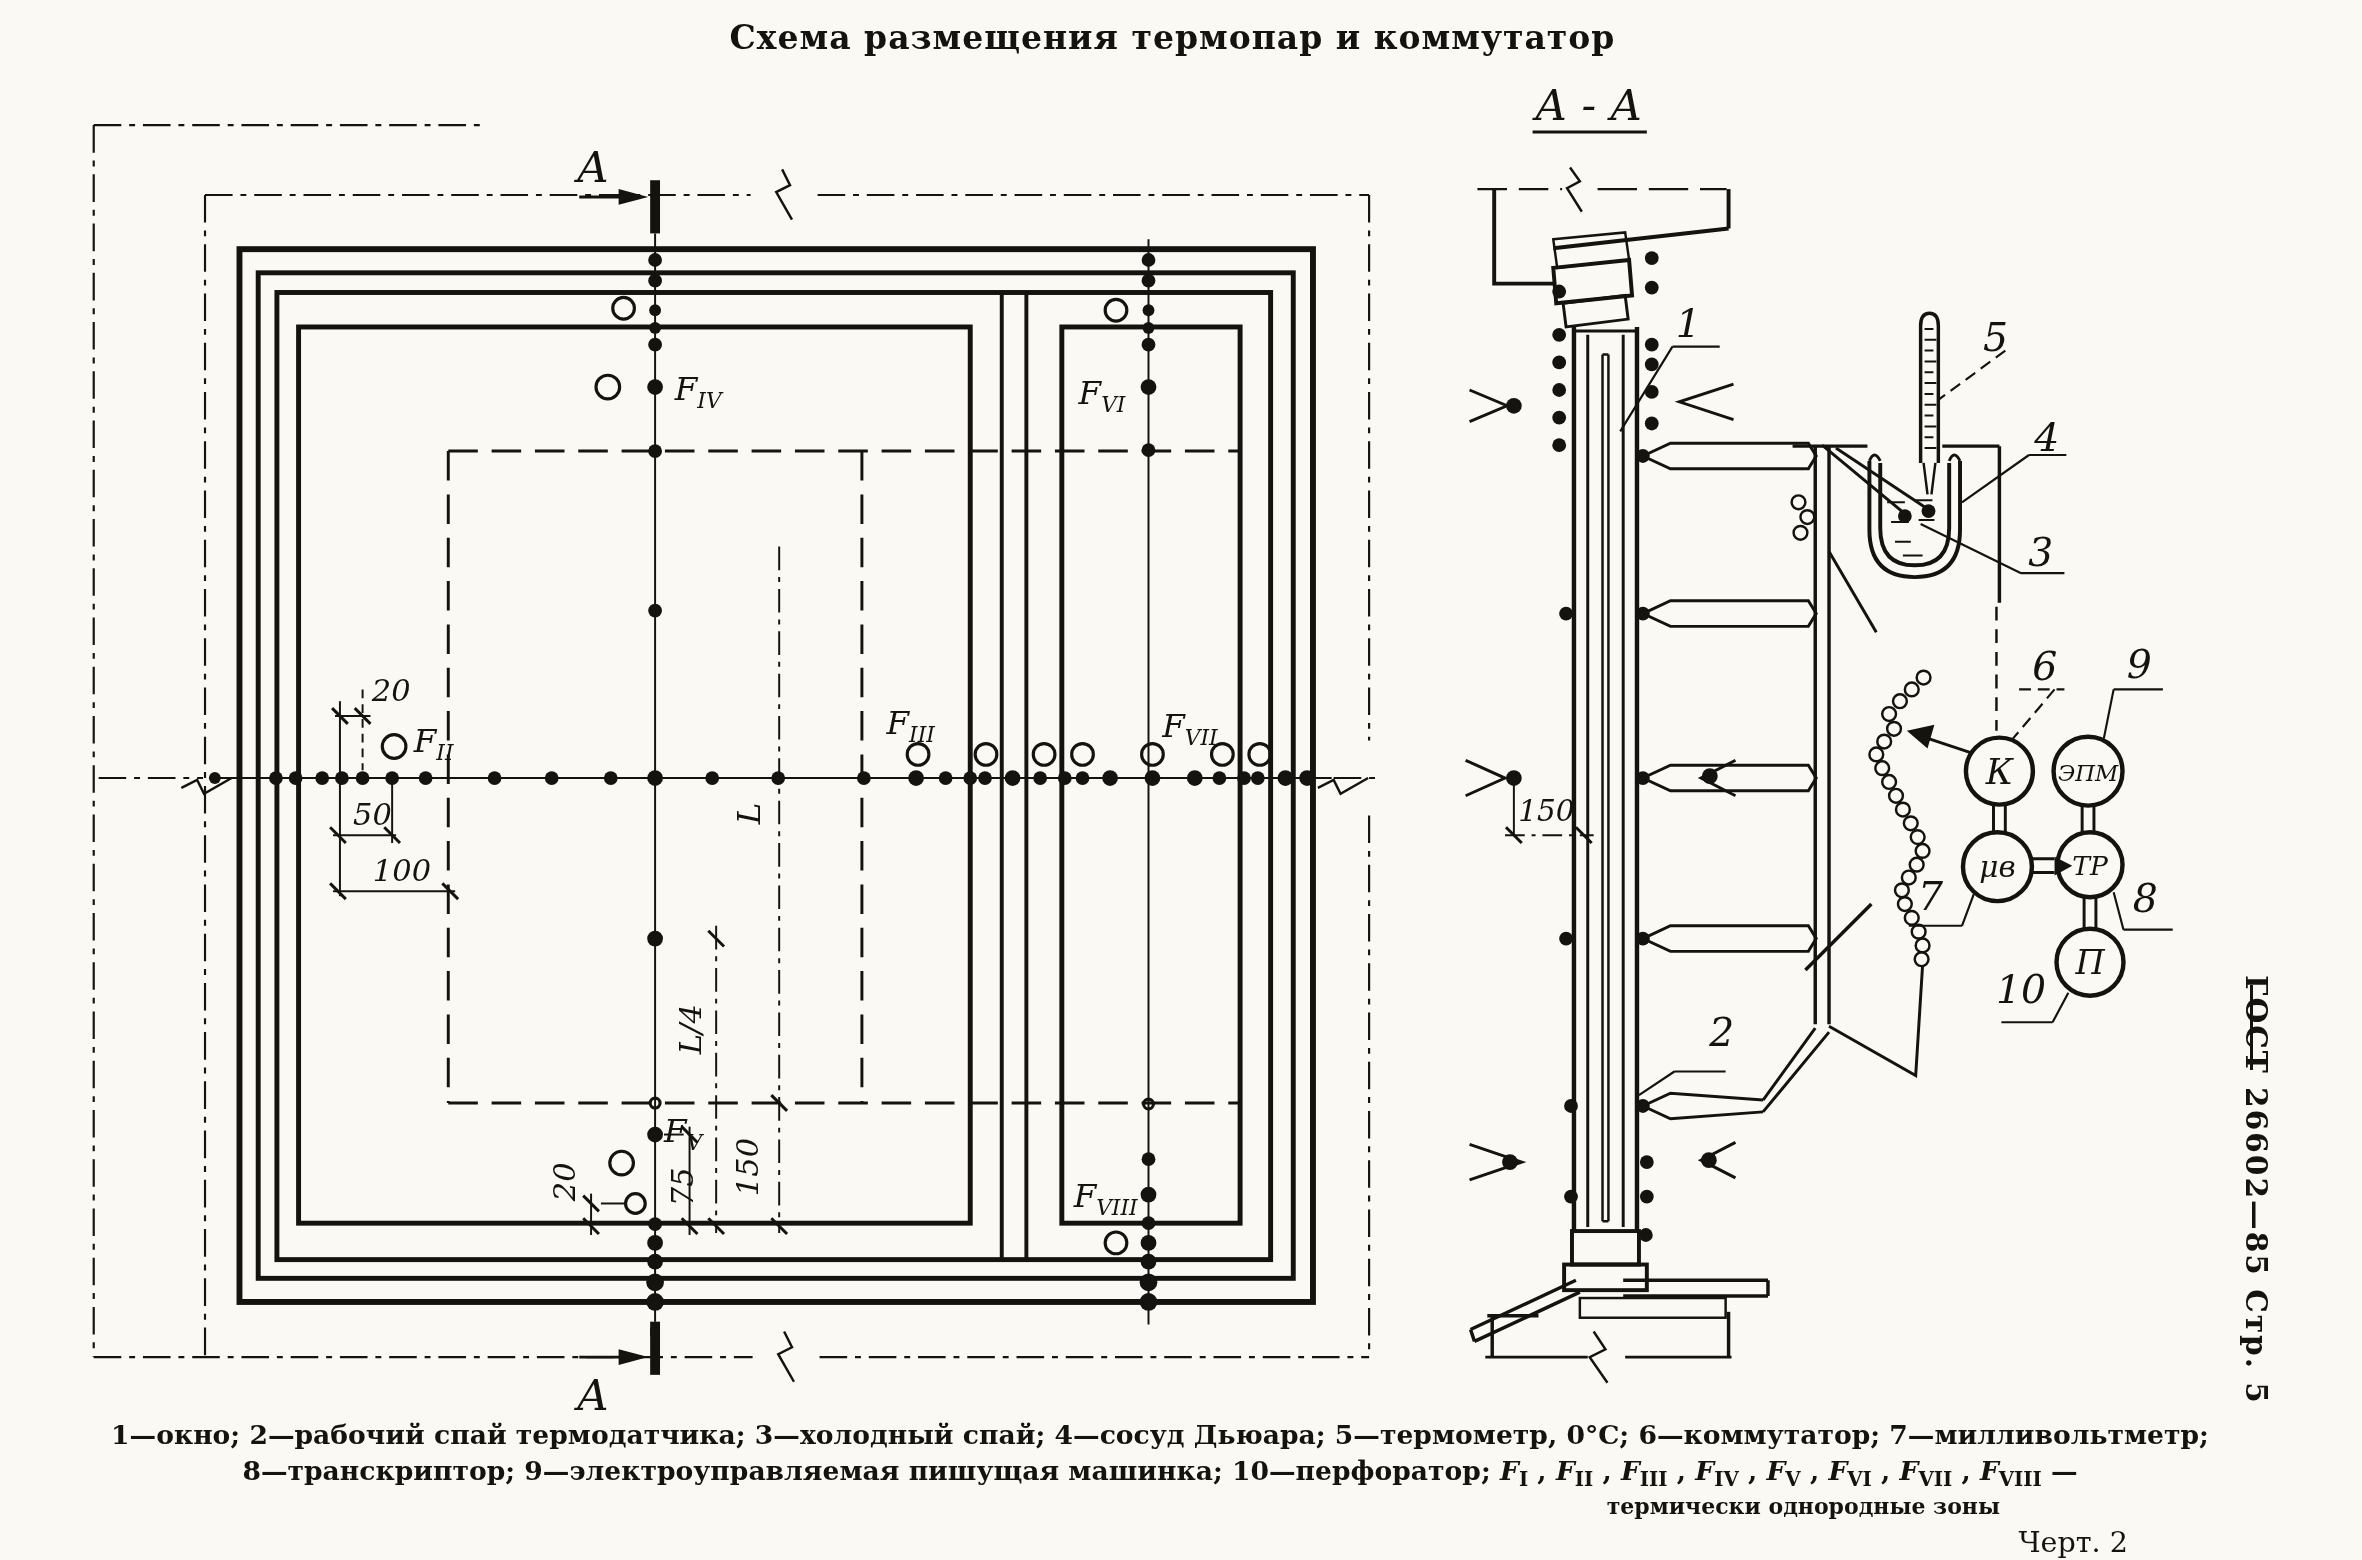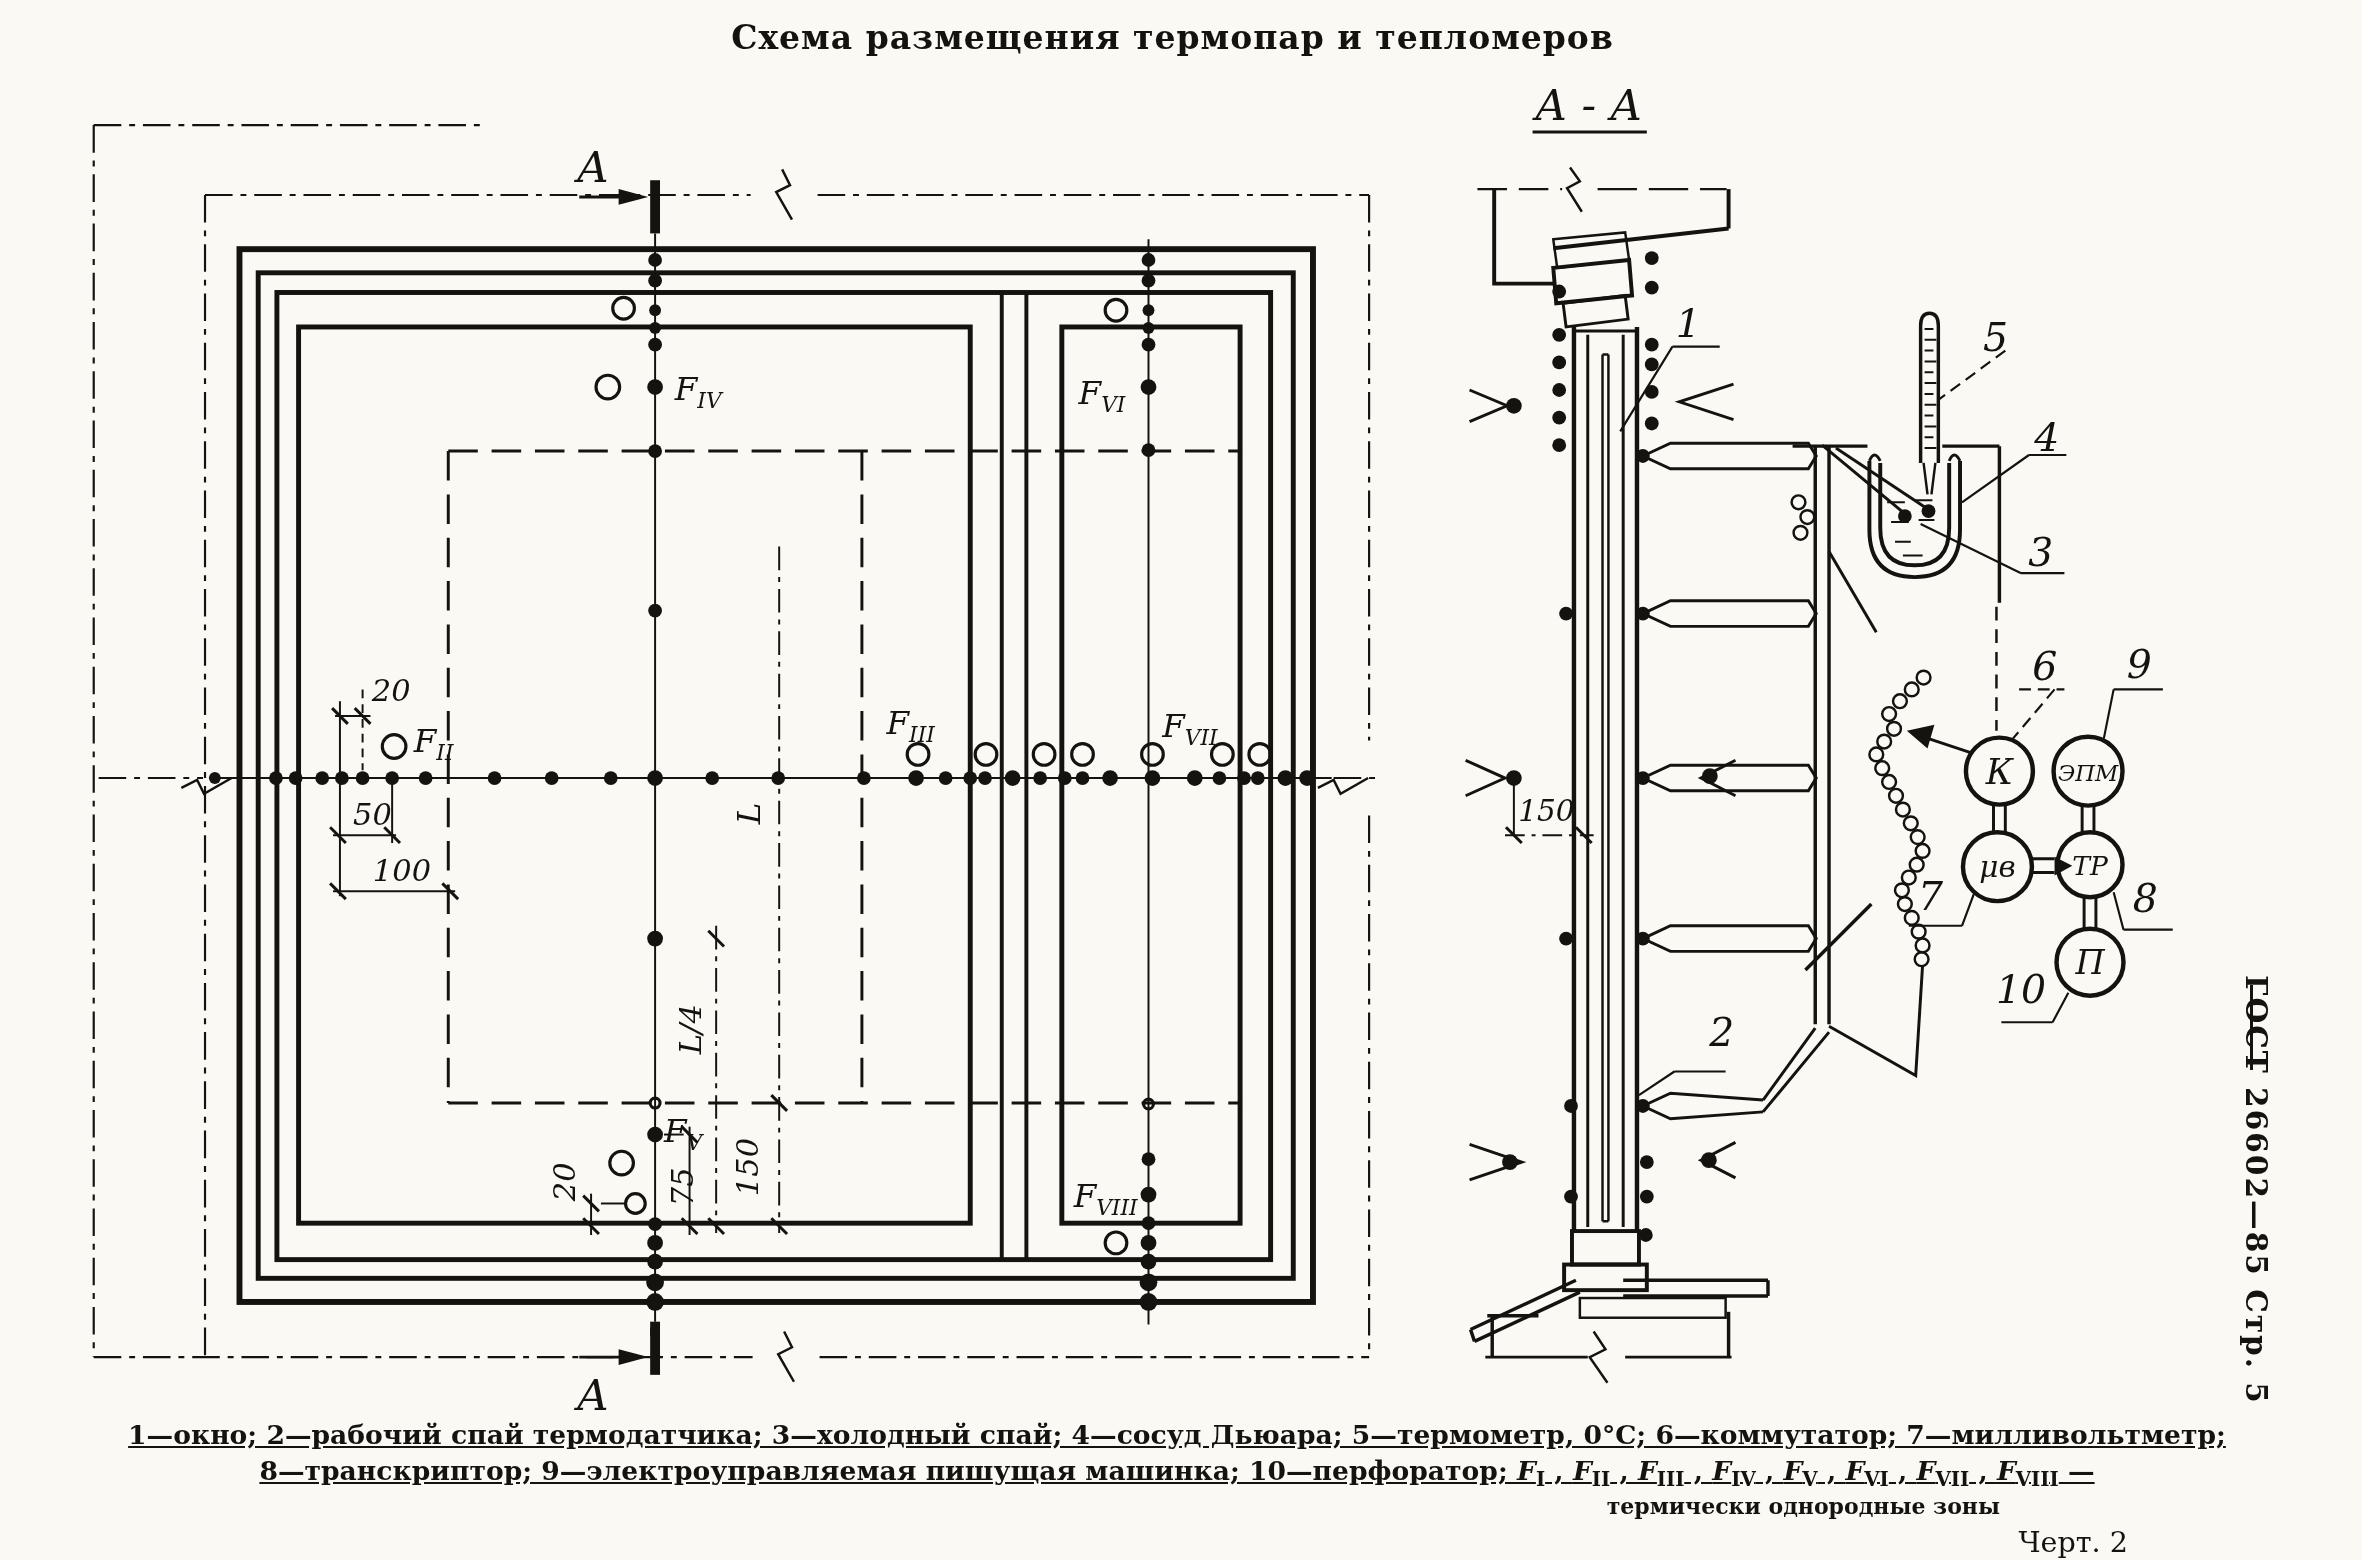--- a/index.html
+++ b/index.html
@@ -8,38 +8,38 @@
     background:#faf9f4;color:#151310;
     font-family:"DejaVu Serif","Liberation Serif",serif;
   }
   svg{position:absolute;left:0;top:0;}
   .lbl{font-family:"DejaVu Serif","Liberation Serif",serif;font-style:italic;fill:#151310;}
   .page-title{
     position:absolute;left:99px;top:17.7px;width:2147px;text-align:center;
     font-size:33px;font-weight:bold;letter-spacing:1px;
   }
   .caption{
-    position:absolute;left:108px;top:1417px;width:2138px;text-align:center;
-    font-size:26.6px;font-weight:600;line-height:36px;text-decoration:underline;
+    position:absolute;left:91px;top:1417px;width:2138px;text-align:center;
+    font-size:26.6px;font-weight:600;line-height:36px;
   }
   .caption i{font-style:italic;}
   .caption sub{font-size:19.7px;}
   .cap3{position:absolute;left:0px;top:1493px;width:2000px;text-align:right;font-size:22px;font-weight:600;}
   .fig-num{position:absolute;left:0px;top:1525px;width:2128px;text-align:right;font-size:28.6px;}
   .gost{
     position:absolute;left:2274px;top:975px;width:512px;
     transform:rotate(90deg);transform-origin:0 0;
     font-size:29.6px;font-weight:bold;letter-spacing:2px;white-space:nowrap;
   }
   .gost-bar{position:absolute;left:2250px;top:985px;width:3px;height:85px;background:#151310;}
 </style>
 </head>
 <body>
 
-<div class="page-title">Схема размещения термопар и тепломеров</div>
+<div class="page-title">Схема размещения термопар и коммутатор</div>
 
 <svg width="2362" height="1560" viewBox="0 0 2398 1584">
   <defs>
     <pattern id="hatch" width="11" height="11" patternTransform="rotate(45)">
       <line x1="0" y1="0" x2="0" y2="11" stroke="#151310" stroke-width="4"></line>
     </pattern>
   </defs>
 
   <g stroke="#151310" fill="none">
 

